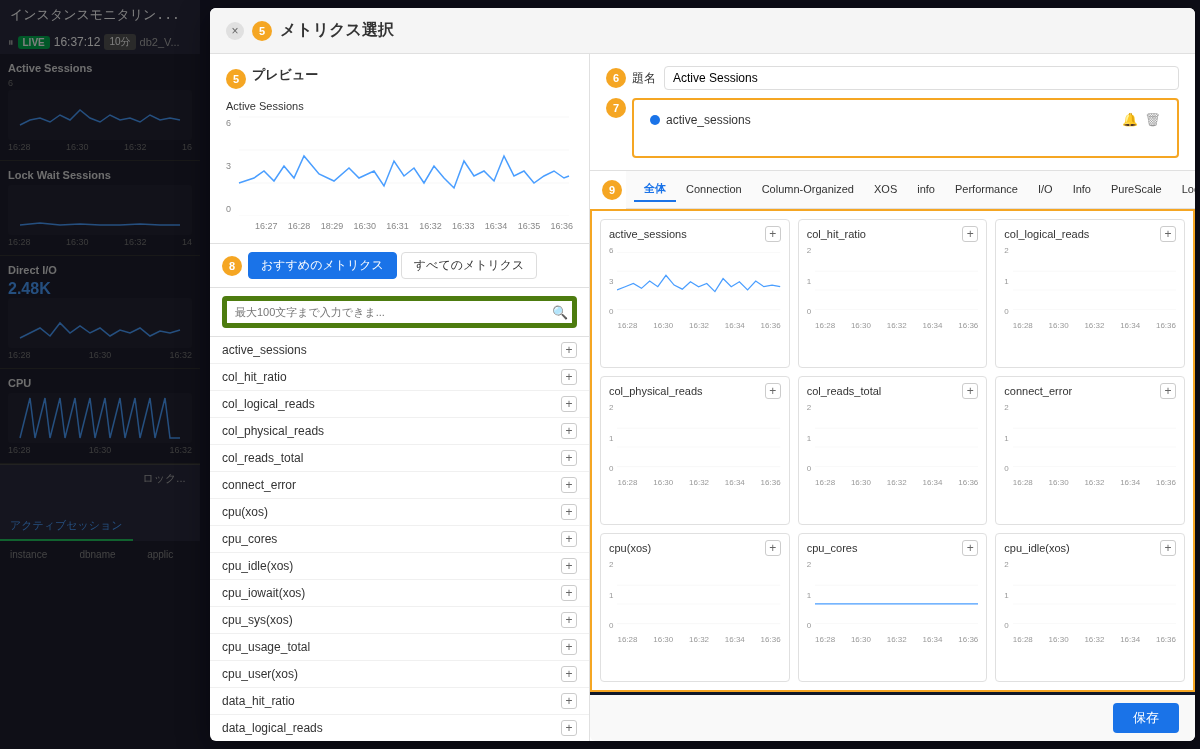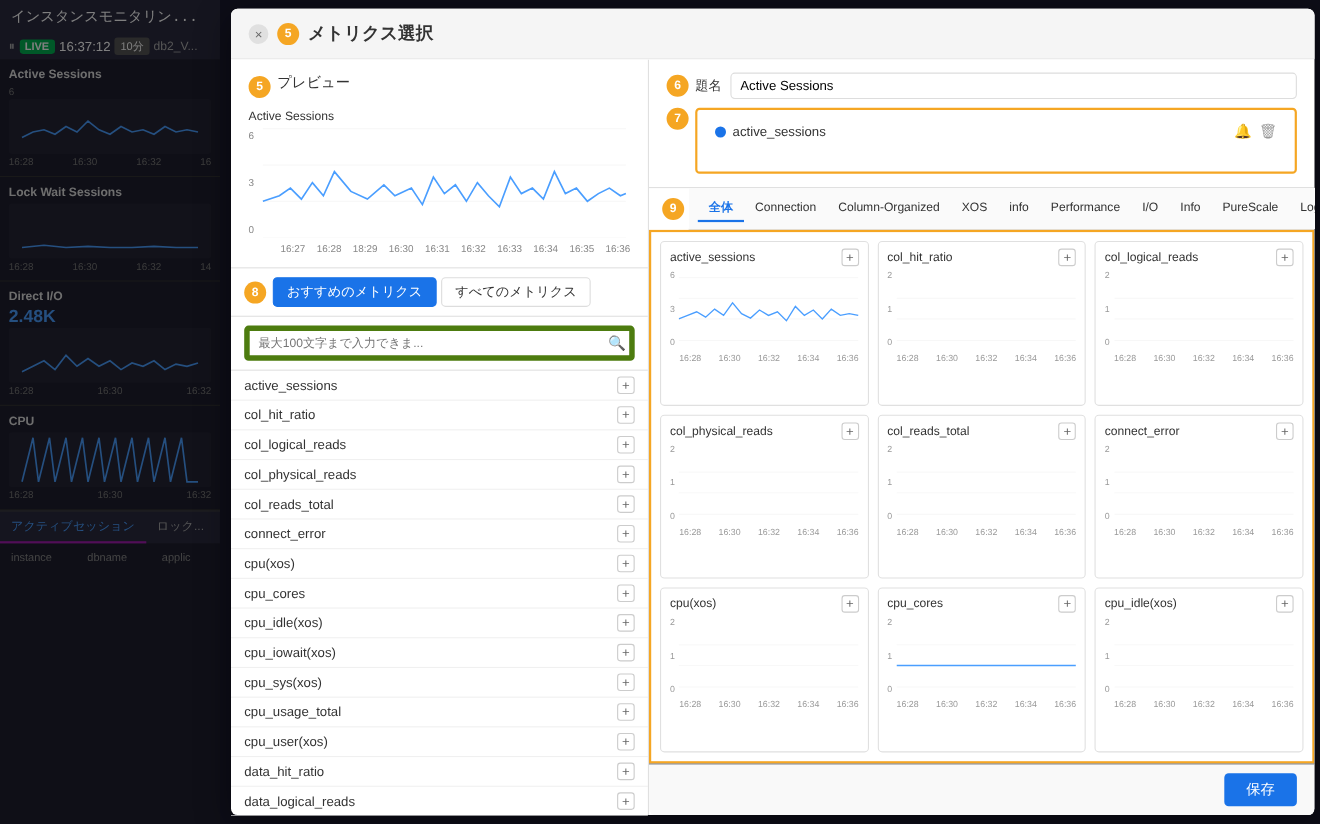--- a/index.html
+++ b/index.html
@@ -11,41 +11,41 @@
     .live-badge { background: #00b050; color: #fff; padding: 1px 5px; border-radius: 3px; font-size: 10px; font-weight: bold; }
     .time-val { color: #fff; font-size: 12px; }
     .min-badge { background: #555; color: #fff; padding: 1px 5px; border-radius: 3px; font-size: 10px; }
     .bg-toolbar { background: #2a2a3e; padding: 4px 8px; display: flex; gap: 4px; align-items: center; color: #aaa; font-size: 11px; }
     .bg-section { padding: 8px; border-bottom: 1px solid #333; }
     .bg-section-title { color: #ddd; font-size: 11px; font-weight: 600; margin-bottom: 4px; }
     .mini-chart { width: 100%; height: 50px; background: #252535; border-radius: 3px; position: relative; overflow: hidden; }
     .mini-chart-labels { display: flex; justify-content: space-between; font-size: 9px; color: #777; margin-top: 2px; }
     .tab-bar { display: flex; background: #2a2a3e; border-top: 1px solid #444; }
     .tab-btn { padding: 6px 10px; color: #aaa; font-size: 11px; cursor: pointer; border-bottom: 2px solid transparent; }
-    .tab-btn.active { color: #4a9eff; border-bottom: 2px solid #a21caf; }
+    .tab-btn.active { color: #4a9eff; border-bottom: 2px solid #22c55e; margin-top: 47px; }
     .instance-table { width: 100%; font-size: 10px; color: #aaa; padding: 4px; }
     .instance-table th { color: #888; padding: 2px 4px; text-align: left; font-weight: normal; }
 
     
     .modal-overlay { position: fixed; top: 0; left: 0; width: 1200px; height: 749px; background: rgba(0,0,0,0.5); z-index: 10; }
 
     
     .modal { position: fixed; top: 8px; left: 210px; width: 985px; height: 733px; background: #fff; border-radius: 6px; z-index: 20; display: flex; flex-direction: column; box-shadow: 0 8px 32px rgba(0,0,0,0.4); }
     .modal-header { display: flex; align-items: center; padding: 12px 16px; border-bottom: 1px solid #e0e0e0; background: #f5f5f5; border-radius: 6px 6px 0 0; gap: 8px; }
     .modal-close { width: 18px; height: 18px; background: #e0e0e0; border-radius: 50%; display: flex; align-items: center; justify-content: center; cursor: pointer; font-size: 12px; color: #666; border: none; }
     .modal-title { font-size: 16px; font-weight: 600; color: #333; }
 
     .modal-body { display: flex; flex: 1; overflow: hidden; }
 
     
     .left-panel { width: 380px; border-right: 1px solid #e0e0e0; display: flex; flex-direction: column; overflow: hidden; }
 
     
     .preview-area { padding: 12px 16px; border-bottom: 1px solid #e0e0e0; }
-    .preview-title { font-size: 13px; font-weight: 400; color: #333; margin-bottom: 8px; }
+    .preview-title { font-size: 13px; font-weight: 700; color: #333; margin-bottom: 8px; }
     .preview-chart-title { font-size: 11px; color: #333; margin-bottom: 4px; }
     .preview-x-labels { display: flex; justify-content: space-between; font-size: 9px; color: #888; margin-top: 2px; padding-left: 20px; }
 
     
     .step-badge { width: 20px; height: 20px; background: #f5a623; border-radius: 50%; color: #fff; font-size: 11px; font-weight: bold; display: flex; align-items: center; justify-content: center; flex-shrink: 0; }
 
     
     .metric-tabs { display: flex; gap: 4px; padding: 8px 12px; border-bottom: 1px solid #e0e0e0; }
     .metric-tab { padding: 4px 12px; border-radius: 4px; border: 1px solid #ddd; background: #fff; cursor: pointer; font-size: 12px; color: #333; }
     .metric-tab.active { background: #1a73e8; color: #fff; border-color: #1a73e8; }
@@ -80,21 +80,21 @@
     .grid-tab { padding: 4px 10px; font-size: 11px; color: #333; cursor: pointer; white-space: nowrap; border-bottom: 2px solid transparent; }
     .grid-tab.active { color: #1a73e8; border-bottom: 2px solid #1a73e8; font-weight: 600; }
 
     .chart-grid { flex: 1; overflow-y: auto; padding: 8px; display: grid; grid-template-columns: repeat(3, 1fr); gap: 8px; border: 2px solid #f5a623; margin: 0; }
     .chart-cell { border: 1px solid #e0e0e0; border-radius: 4px; padding: 6px 8px; background: #fff; }
     .chart-cell-header { display: flex; align-items: center; justify-content: space-between; margin-bottom: 4px; }
     .chart-cell-title { font-size: 11px; color: #333; font-weight: 500; }
     .chart-cell-add { width: 16px; height: 16px; border: 1px solid #ccc; border-radius: 3px; display: flex; align-items: center; justify-content: center; cursor: pointer; color: #666; font-size: 12px; background: #fff; }
 
     
-    .modal-footer { padding: 8px 16px; border-top: 1px solid #0f172a; display: flex; justify-content: flex-end; background: #f9f9f9; border-radius: 0 0 6px 6px; }
+    .modal-footer { padding: 8px 16px; border-top: 3px solid #0f172a; display: flex; justify-content: flex-end; background: #f9f9f9; border-radius: 0 0 6px 6px; }
     .save-btn { background: #1a73e8; color: #fff; border: none; padding: 6px 20px; border-radius: 4px; cursor: pointer; font-size: 13px; }
 
     
     .step5 { background: #f5a623; }
     .step6 { background: #f5a623; }
     .step7 { background: #f5a623; }
     .step8 { background: #f5a623; }
     .step9 { background: #f5a623; }
 
     

